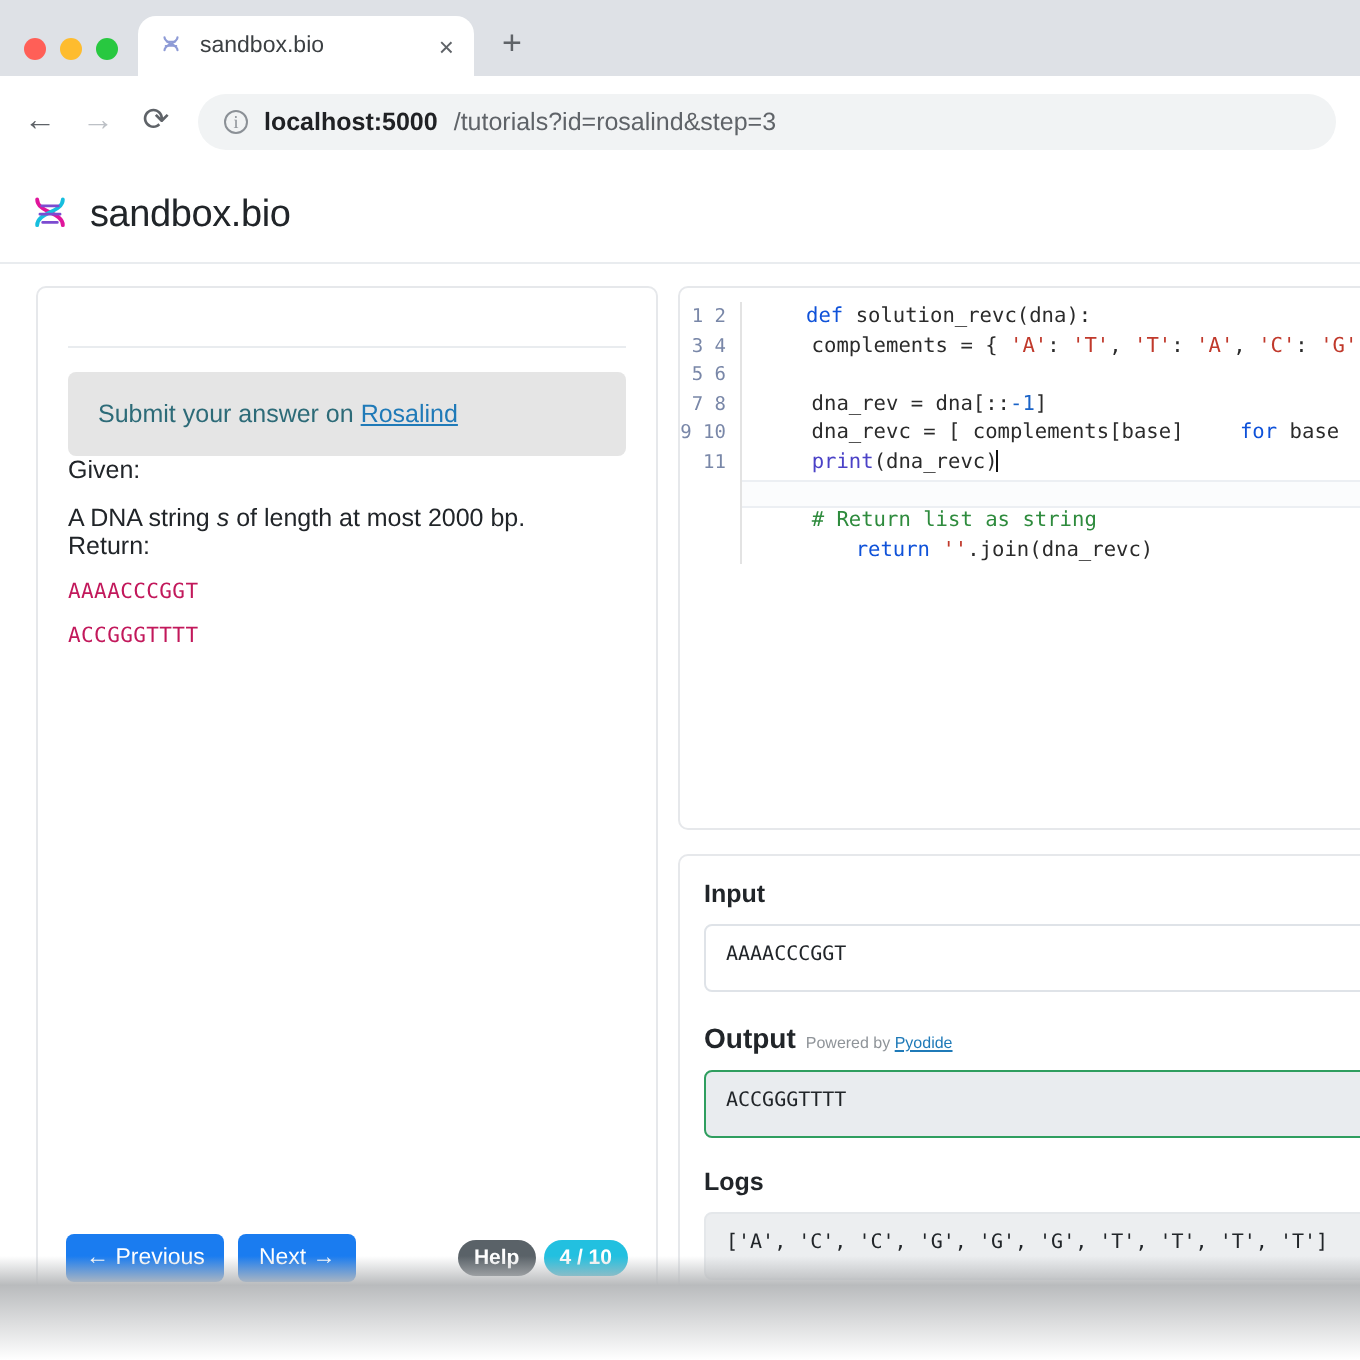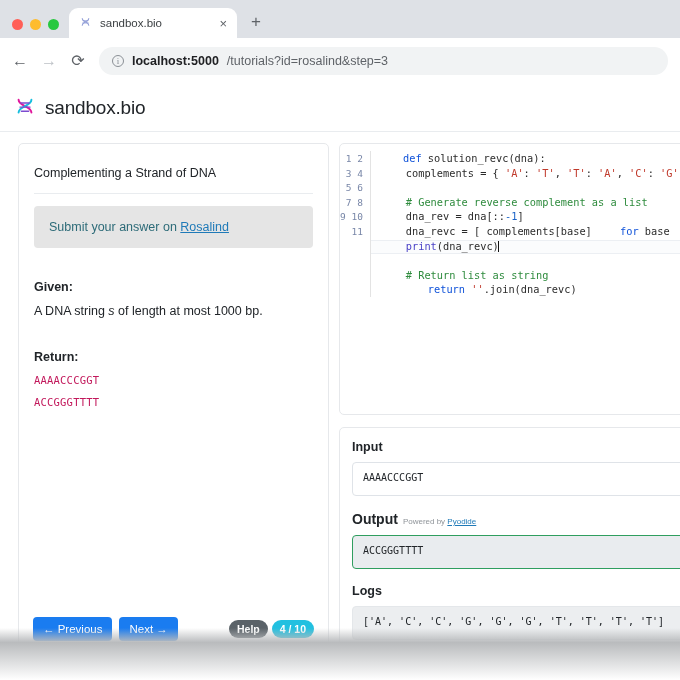--- a/index.html
+++ b/index.html
@@ -86,21 +86,21 @@
   .hr { border: 0; border-top: 1px solid #e9ecef; margin: 13px 0 12px 0; }
 
   .info-box {
     background: #e5e5e5;
     border-radius: 4px;
     padding: 14px 15px;
     font-size: 12.5px; color: #2d6b78;
   }
   .info-box a { color: #1f7ab8; text-decoration: underline; }
 
-  .lbl { font-size: 12.5px; color: #212529; font-weight: bold; margin-top: 32px; }
+  .lbl { font-size: 12.5px; color: #212529; font-weight: normal; margin-top: 0; }
   .para { font-size: 12.5px; color: #212529; margin-top: 10px; }
   .para i { font-style: italic; }
   .seq {
     font-family: "DejaVu Sans Mono", monospace;
     font-size: 10.5px; color: #c2185b;
     margin-top: 10px; letter-spacing: 0.2px;
   }
 
   .card-footer {
     position: absolute; left: 0; right: 0; bottom: 0;
@@ -231,29 +231,28 @@
       <path d="M5 3c0 7 14 7 14 14" stroke="#e0159b" stroke-width="2.1" fill="none" stroke-linecap="round"></path>
       <path d="M19 3c0 7-14 7-14 14" stroke="#16bede" stroke-width="2.1" fill="none" stroke-linecap="round"></path>
       <path d="M7.5 6.5h9M6.5 11h11M8 15.5h8" stroke="#7c4bd0" stroke-width="1.5" stroke-linecap="round"></path>
     </svg>
     <span class="brand">sandbox.bio</span>
   </div>
 
   <div class="main-row">
 
     <div class="left-card">
-      <div class="ex-subtitle">Complementing a Strand of DNA</div>
       <hr class="hr">
 
       <div class="info-box">
         <span>Submit your answer on </span><a href="#">Rosalind</a>
       </div>
 
       <div class="lbl">Given:</div>
-      <div class="para"><span>A DNA string </span><i>s</i><span> of length at most 1000 bp.</span></div>
+      <div class="para"><span>A DNA string </span><i>s</i><span> of length at most 2000 bp.</span></div>
 
       <div class="lbl">Return:</div>
 
       <div class="seq">AAAACCCGGT</div>
 
       <div class="seq">ACCGGGTTTT</div>
 
       <div class="card-footer">
         <button class="btn">← Previous</button>
         <button class="btn">Next →</button>
@@ -276,21 +275,20 @@
 7
 8
 9
 10
 11</div>
         <div class="code-area">
           <div class="active-line"></div>
 <pre class="code"><span class="k">def</span> <span class="fn">solution_revc</span>(dna):
     complements = { <span class="s">'A'</span>: <span class="s">'T'</span>, <span class="s">'T'</span>: <span class="s">'A'</span>, <span class="s">'C'</span>: <span class="s">'G'</span>, :  }
 
-    <span class="c"># Generate reverse complement as a list</span>
     dna_rev = dna[::<span class="n">-1</span>]
     dna_revc = [ complements[base] <span class="k">for</span> base <span class="k">in</span> dna_rev ]
     <span class="bi">print</span>(dna_revc)<span class="caret"></span>
 
     <span class="c"># Return list as string</span>
     <span class="k">return</span> <span class="s">''</span>.join(dna_revc)
 </pre>
         </div>
       </div>
 

